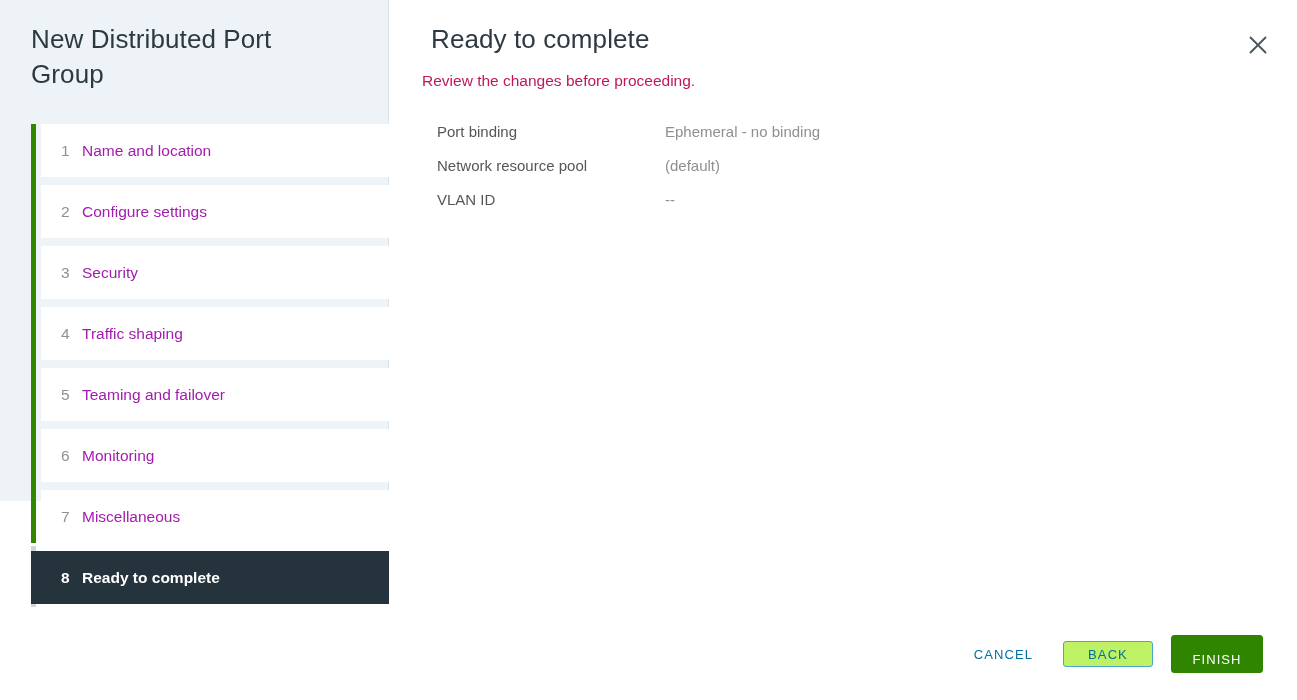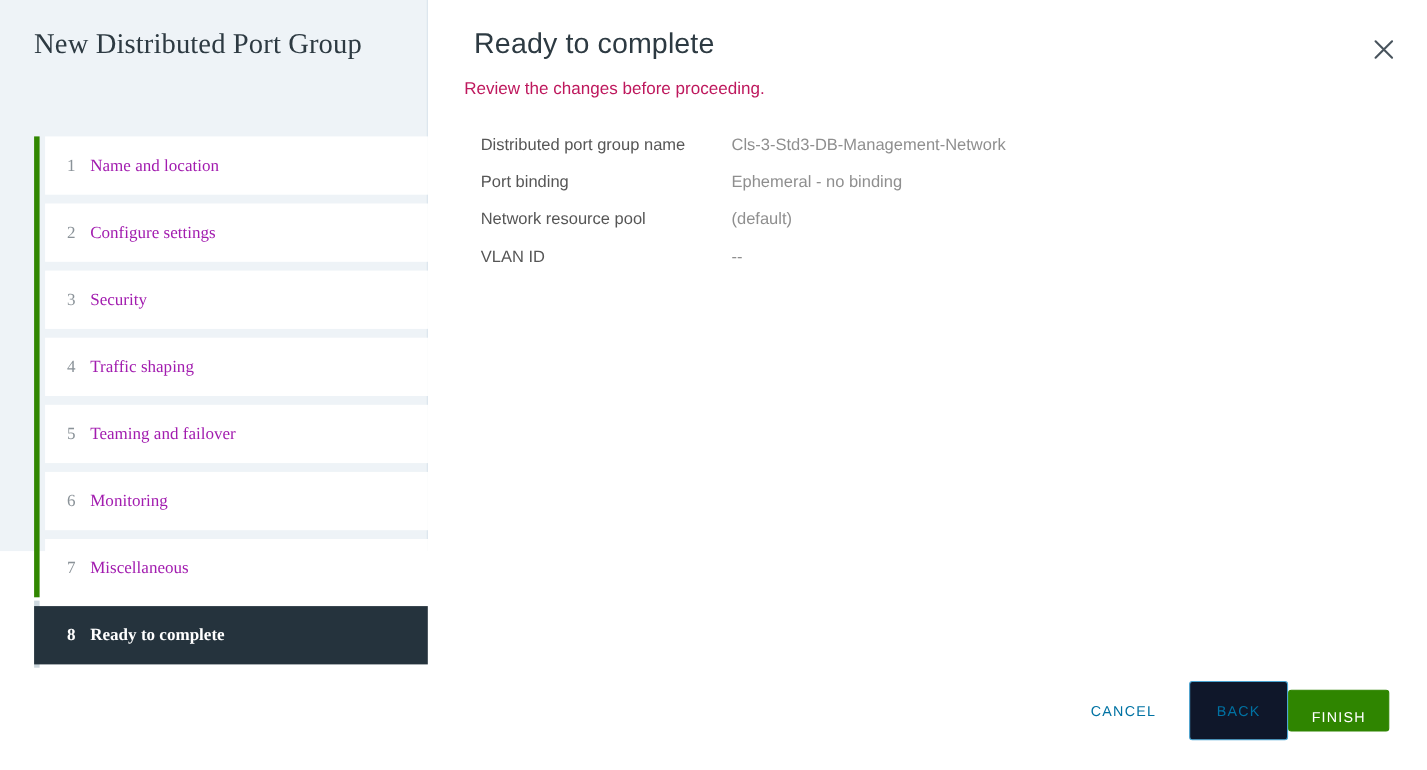--- a/index.html
+++ b/index.html
@@ -26,21 +26,20 @@
 
   
   .sidebar {
     width: 389px;
     height: 501px;
     background: #eef3f7;
     border-right: 1px solid #d8e3ea;
     box-sizing: border-box;
     position: relative;
     flex: 0 0 389px;
-    font-family: Liberation Serif, serif;
   }
 
   .wizard-title {
     font-size: 26px;
     line-height: 35px;
     font-weight: 400;
     color: #2d3a42;
     padding: 22px 30px 0 31px;
     letter-spacing: 0.1px;
     max-width: 300px;
@@ -202,27 +201,28 @@
   .btn-flat {
     background: transparent;
     border: none;
     color: #0072a3;
     height: 38px;
     padding: 0 16px;
     margin-right: 14px;
   }
 
   .btn-outline {
-    background: #0f172a;
+    background: #bef264;
     border: 1px solid #4aa5d2;
     color: #0072a3;
-    height: 54px;
+    height: 26px;
     min-width: 90px;
     padding: 0 18px;
     border-radius: 3px;
+    margin-right: 18px;
   }
 
   .btn-primary {
     background: #2f8500;
     border: 1px solid #2f8500;
     color: #ffffff;
     height: 38px;
     min-width: 92px;
     padding: 16px 18px;
     border-radius: 3px;
@@ -292,24 +292,20 @@
     <div class="content-subtitle">Review the changes before proceeding.</div>
 
     <button class="close-btn" aria-label="Close">
       <svg width="18" height="18" viewBox="0 0 18 18">
         <path d="M1.5 1.5 L16.5 16.5 M16.5 1.5 L1.5 16.5" stroke="#4a555e" stroke-width="1.9" stroke-linecap="round" fill="none"></path>
       </svg>
     </button>
 
     <div class="summary">
 
-      <div class="summary-row">
-        <div class="summary-label">Distributed port group name</div>
-        <div class="summary-value">Cls-3-Std3-DB-Management-Network</div>
-      </div>
 
       <div class="summary-row">
         <div class="summary-label">Port binding</div>
         <div class="summary-value">Ephemeral - no binding</div>
       </div>
 
       <div class="summary-row">
         <div class="summary-label">Network resource pool</div>
         <div class="summary-value">(default)</div>
       </div>

